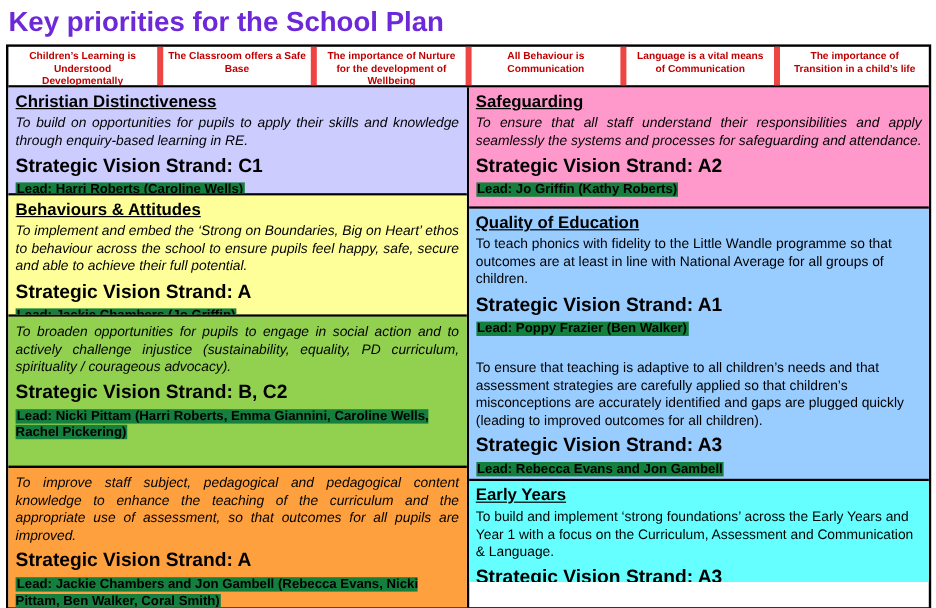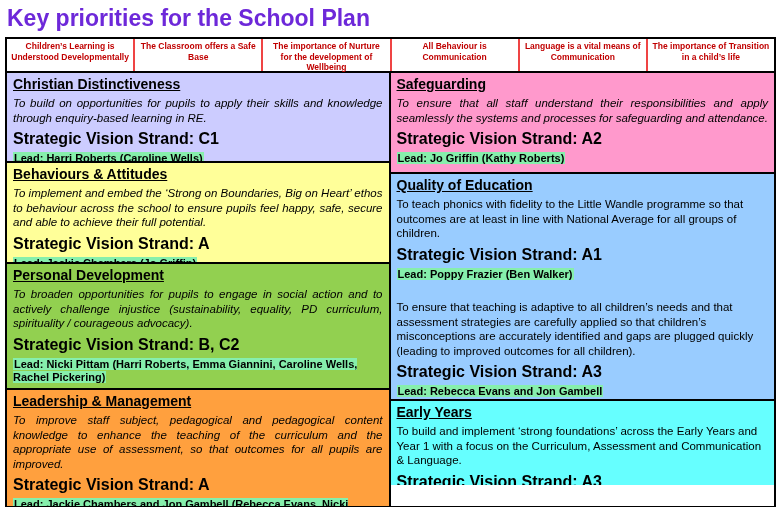--- a/index.html
+++ b/index.html
@@ -10,21 +10,21 @@
   .page-title{
     font-size:23px;font-weight:bold;color:#6d28d9;
     margin:5px 0 0 7px;line-height:27px;letter-spacing:0;
   }
   .plan-table{
     margin:5px 0 0 5px;width:771px;
     border:2px solid #000;box-sizing:border-box;background:#fff;
   }
   .header-row{display:flex;height:34px;box-sizing:border-box;border-bottom:2px solid #000;}
   .hcell{
-    flex:1 1 0;box-sizing:border-box;border-right:2px solid #ef4444;
+    flex:1 1 0;box-sizing:border-box;border-right:5px solid #ef4444;
     color:#C00000;font-weight:bold;font-size:8.5px;line-height:10.5px;
     text-align:center;padding:2px 4px 0 4px;
   }
   .hcell:last-child{border-right:none;}
   .grid{display:flex;}
   .col{width:50%;box-sizing:border-box;}
   .col-left{border-right:2px solid #000;}
   .section{box-sizing:border-box;border-bottom:2px solid #000;overflow:hidden;padding-top:2px;}
   .col .section:last-child{border-bottom:none;}
   .sec-christian{height:90px;background:#CCCCFF;}
@@ -41,21 +41,21 @@
   .body-text{
     font-size:11.5px;line-height:14.5px;margin:4px 6px 0 6px;
   }
   .justify{text-align:justify;font-style:italic;}
   .strand{
     font-size:16px;font-weight:bold;margin:7px 6px 0 6px;line-height:13px;
   }
   .lead-line{
     font-size:11px;font-weight:bold;margin:7px 6px 0 6px;line-height:13.5px;
   }
-  .hl{background:#86efac;padding:0 1px;}
+  .hl{background:#15803d;padding:0 1px;}
   .second-objective{margin-top:19px;}
 </style>
 </head>
 <body>
 
 <h1 class="page-title">Key priorities for the School Plan</h1>
 
 <div class="plan-table">
 
   <div class="header-row">
@@ -79,28 +79,26 @@
       </div>
 
       <div class="section sec-behaviours">
         <h2 class="sec-heading">Behaviours &amp; Attitudes</h2>
         <p class="body-text justify">To implement and embed the ‘Strong on Boundaries, Big on Heart’ ethos to behaviour across the school to ensure pupils feel happy, safe, secure and able to achieve their full potential.</p>
         <p class="strand">Strategic Vision Strand: A</p>
         <p class="lead-line"><span class="hl">Lead: Jackie Chambers (Jo Griffin)</span></p>
       </div>
 
       <div class="section sec-personal">
-        <h2 class="sec-heading">Personal Development</h2>
         <p class="body-text justify">To broaden opportunities for pupils to engage in social action and to actively challenge injustice (sustainability, equality, PD curriculum, spirituality / courageous advocacy).</p>
         <p class="strand">Strategic Vision Strand: B, C2</p>
         <p class="lead-line"><span class="hl">Lead: Nicki Pittam (Harri Roberts, Emma Giannini, Caroline Wells, Rachel Pickering)</span></p>
       </div>
 
       <div class="section sec-leadership">
-        <h2 class="sec-heading">Leadership &amp; Management</h2>
         <p class="body-text justify">To improve staff subject, pedagogical and pedagogical content knowledge to enhance the teaching of the curriculum and the appropriate use of assessment, so that outcomes for all pupils are improved.</p>
         <p class="strand">Strategic Vision Strand: A</p>
         <p class="lead-line"><span class="hl">Lead: Jackie Chambers and Jon Gambell (Rebecca Evans, Nicki Pittam, Ben Walker, Coral Smith)</span></p>
       </div>
 
     </div>
 
     <div class="col col-right">
 
       <div class="section sec-safeguarding">

